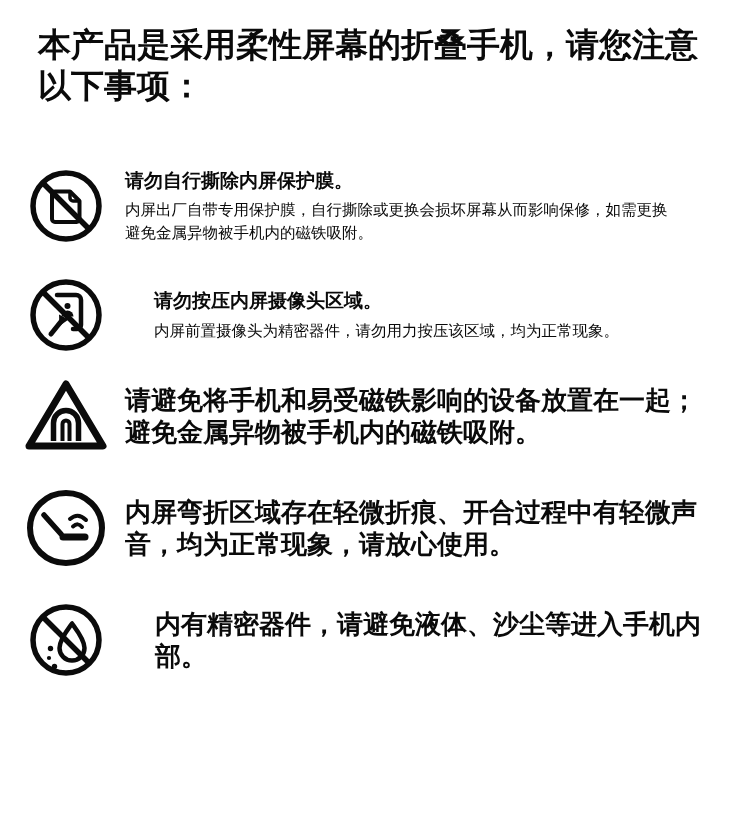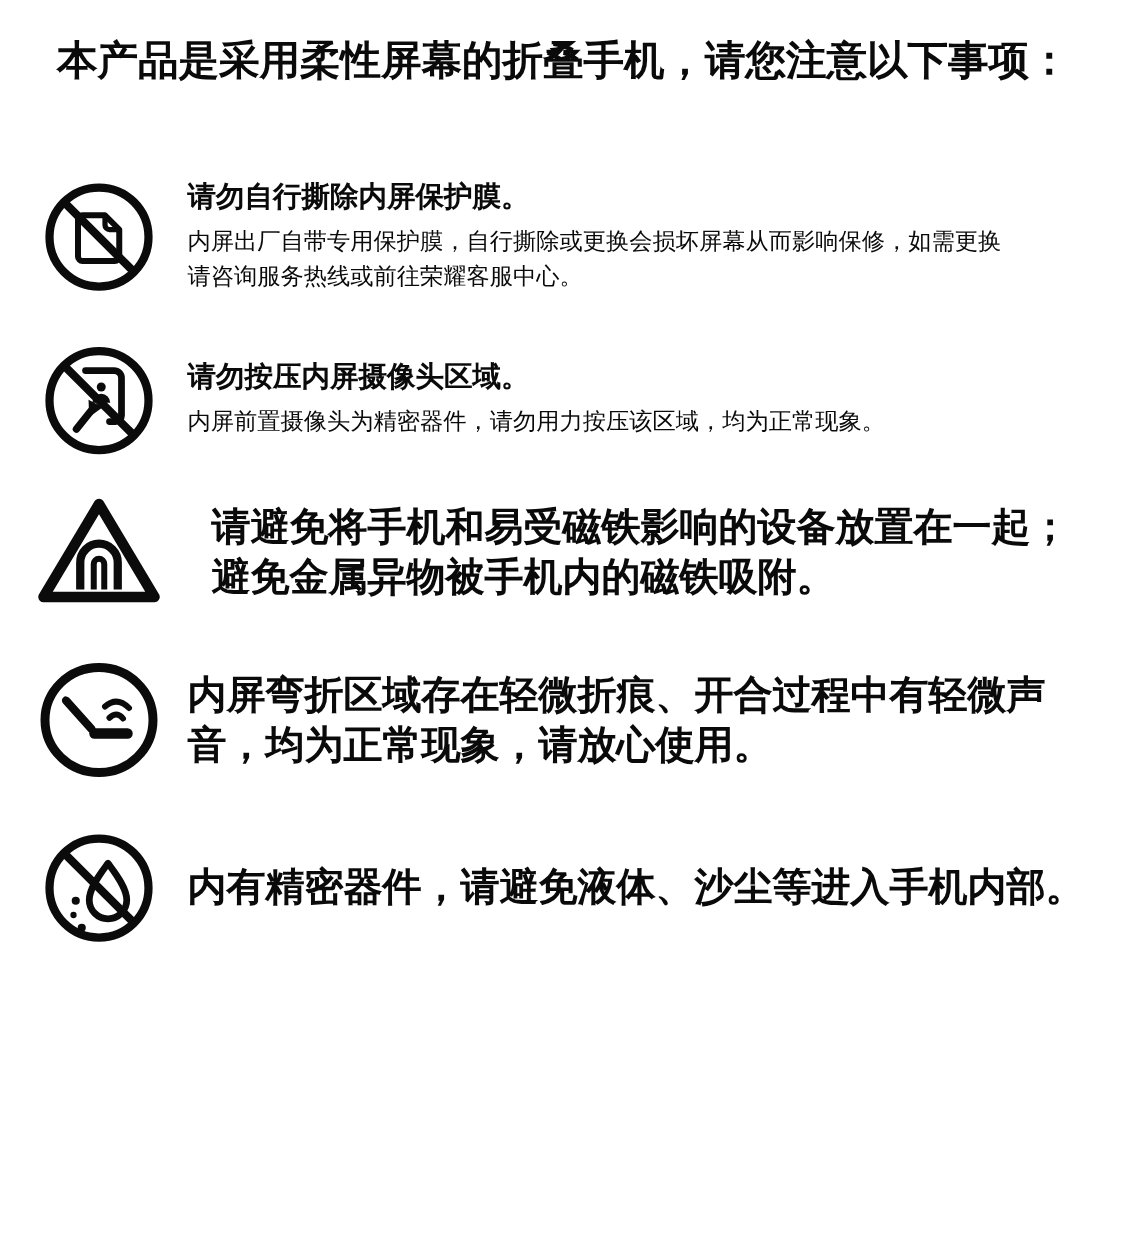--- a/index.html
+++ b/index.html
@@ -7,21 +7,21 @@
     width: 750px;
     height: 830px;
     background: #ffffff;
     color: #0a0a0a;
     font-family: "Liberation Sans", "DejaVu Sans", sans-serif;
     overflow: hidden;
   }
   .page { padding-top: 24px; }
   .page-title {
     margin: 0 20px 0 38px;
-    font-size: 27px;
+    font-size: 33px;
     line-height: 1.25;
     font-weight: 700;
   }
   .warning {
     display: flex;
     align-items: center;
     padding-left: 16px;
     padding-right: 12px;
   }
   .icon-col {
@@ -41,24 +41,24 @@
   .t-26 { font-size: 26px; }
   .w-body {
     margin: 6px 0 0 0;
     font-size: 15.5px;
     line-height: 23px;
     white-space: pre-line;
   }
   .w-body:empty { display: none; }
   .m1 { margin-top: 62px; }
   .m2 { margin-top: 36px; }
-  .m3 { margin-top: 34px; }
-  .m4 { margin-top: 22px; gap: 16px; }
+  .m3 { margin-top: 34px; gap: 29px; }
+  .m4 { margin-top: 22px; }
   .m5 { margin-top: 30px; }
-  .m6 { margin-top: 34px; }
+  .m6 { margin-top: 34px; gap: 30px; }
   svg { display: block; }
   .ink { stroke: #0b0b0b; }
   .fill-ink { fill: #0b0b0b; }
 </style>
 </head>
 <body>
 
 <div class="page">
 
   <h1 class="page-title">本产品是采用柔性屏幕的折叠手机，请您注意以下事项：</h1>
@@ -68,21 +68,21 @@
       <svg width="74" height="74" viewBox="0 0 74 74" fill="none">
         <path class="ink" stroke-width="4" stroke-linejoin="round" d="M26 22.5 H41 L50.5 32 V50 a3 3 0 0 1 -3 3 H26 a3 3 0 0 1 -3 -3 V25.5 a3 3 0 0 1 3 -3 Z"></path>
         <path class="ink" stroke-width="3.5" stroke-linejoin="round" d="M41 22.5 V29 a3 3 0 0 0 3 3 h6.5"></path>
         <circle class="ink" cx="37" cy="37" r="33" stroke-width="5.5"></circle>
         <line class="ink" x1="13.7" y1="13.7" x2="60.3" y2="60.3" stroke-width="5.5"></line>
       </svg>
     </div>
     <div class="text-col">
       <h2 class="w-title t-24">请勿自行撕除内屏保护膜。</h2>
       <p class="w-body">内屏出厂自带专用保护膜，自行撕除或更换会损坏屏幕从而影响保修，如需更换
-请咨询服务热线或前往荣耀客服中心。</p>
+避免金属异物被手机内的磁铁吸附。</p>
     </div>
   </section>
 
 
   <section class="warning m3">
     <div class="icon-col">
       <svg width="74" height="74" viewBox="0 0 74 74" fill="none">
         <path class="ink" stroke-width="4.5" stroke-linecap="round" d="M28 17 H47 a5 5 0 0 1 5 5 V47 a4 4 0 0 1 -4 4 h-4"></path>
         <circle class="fill-ink" cx="38.5" cy="28" r="3"></circle>
         <path class="fill-ink" d="M32.5 38.5 a6 6 0 0 1 12 0 Z"></path>

